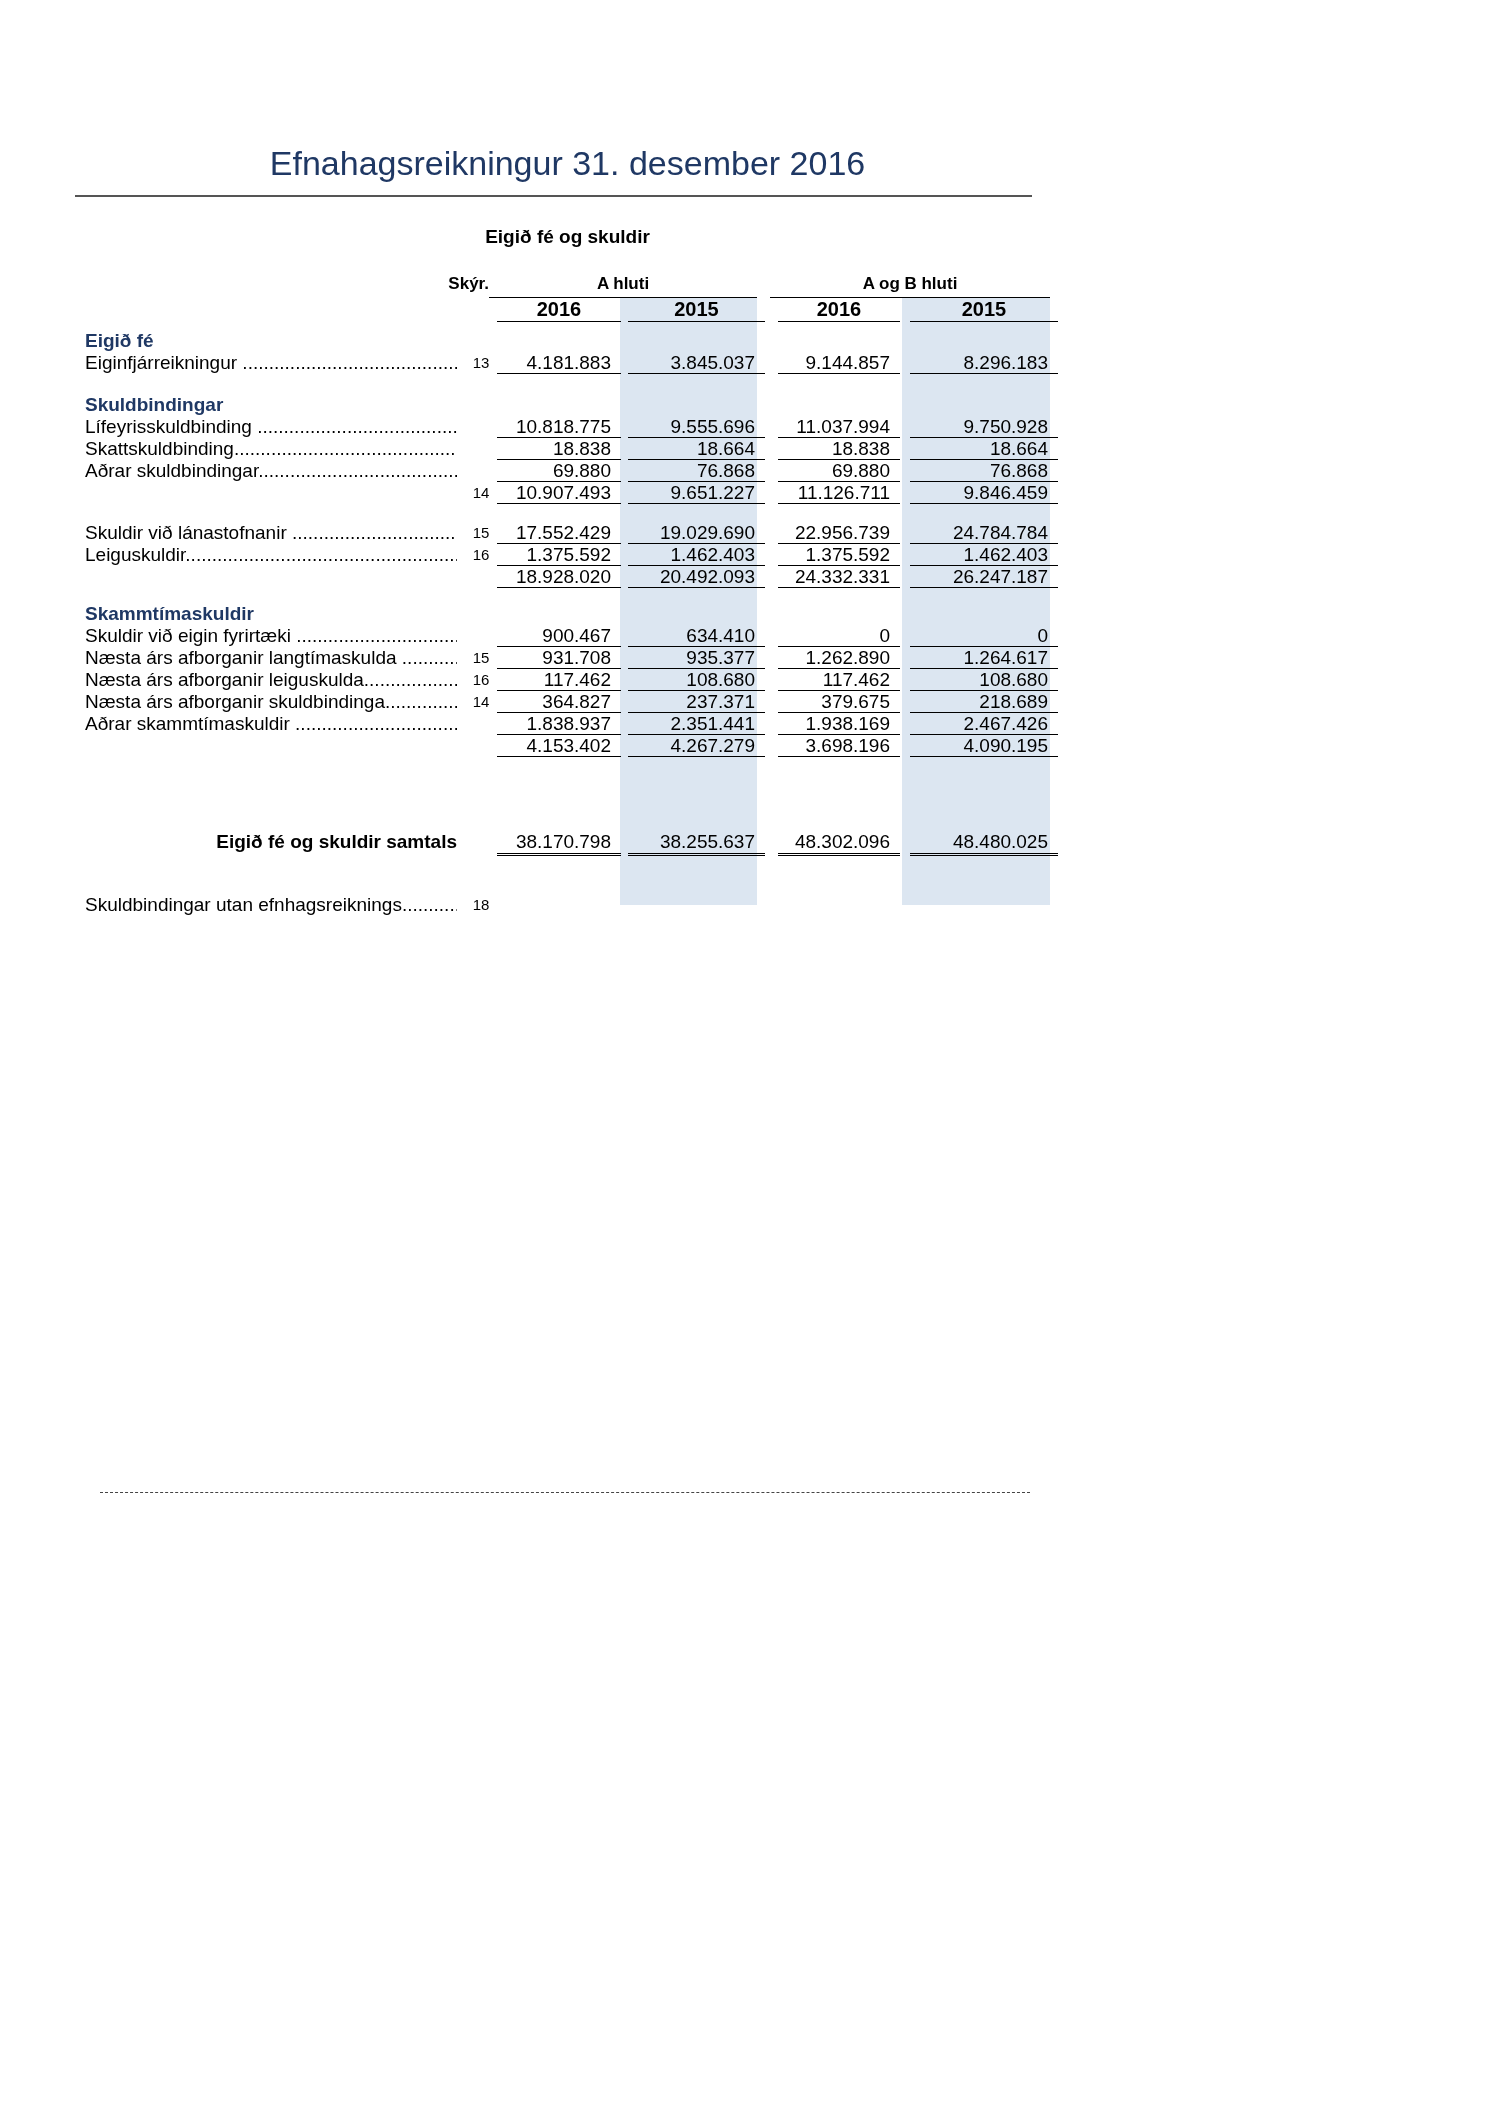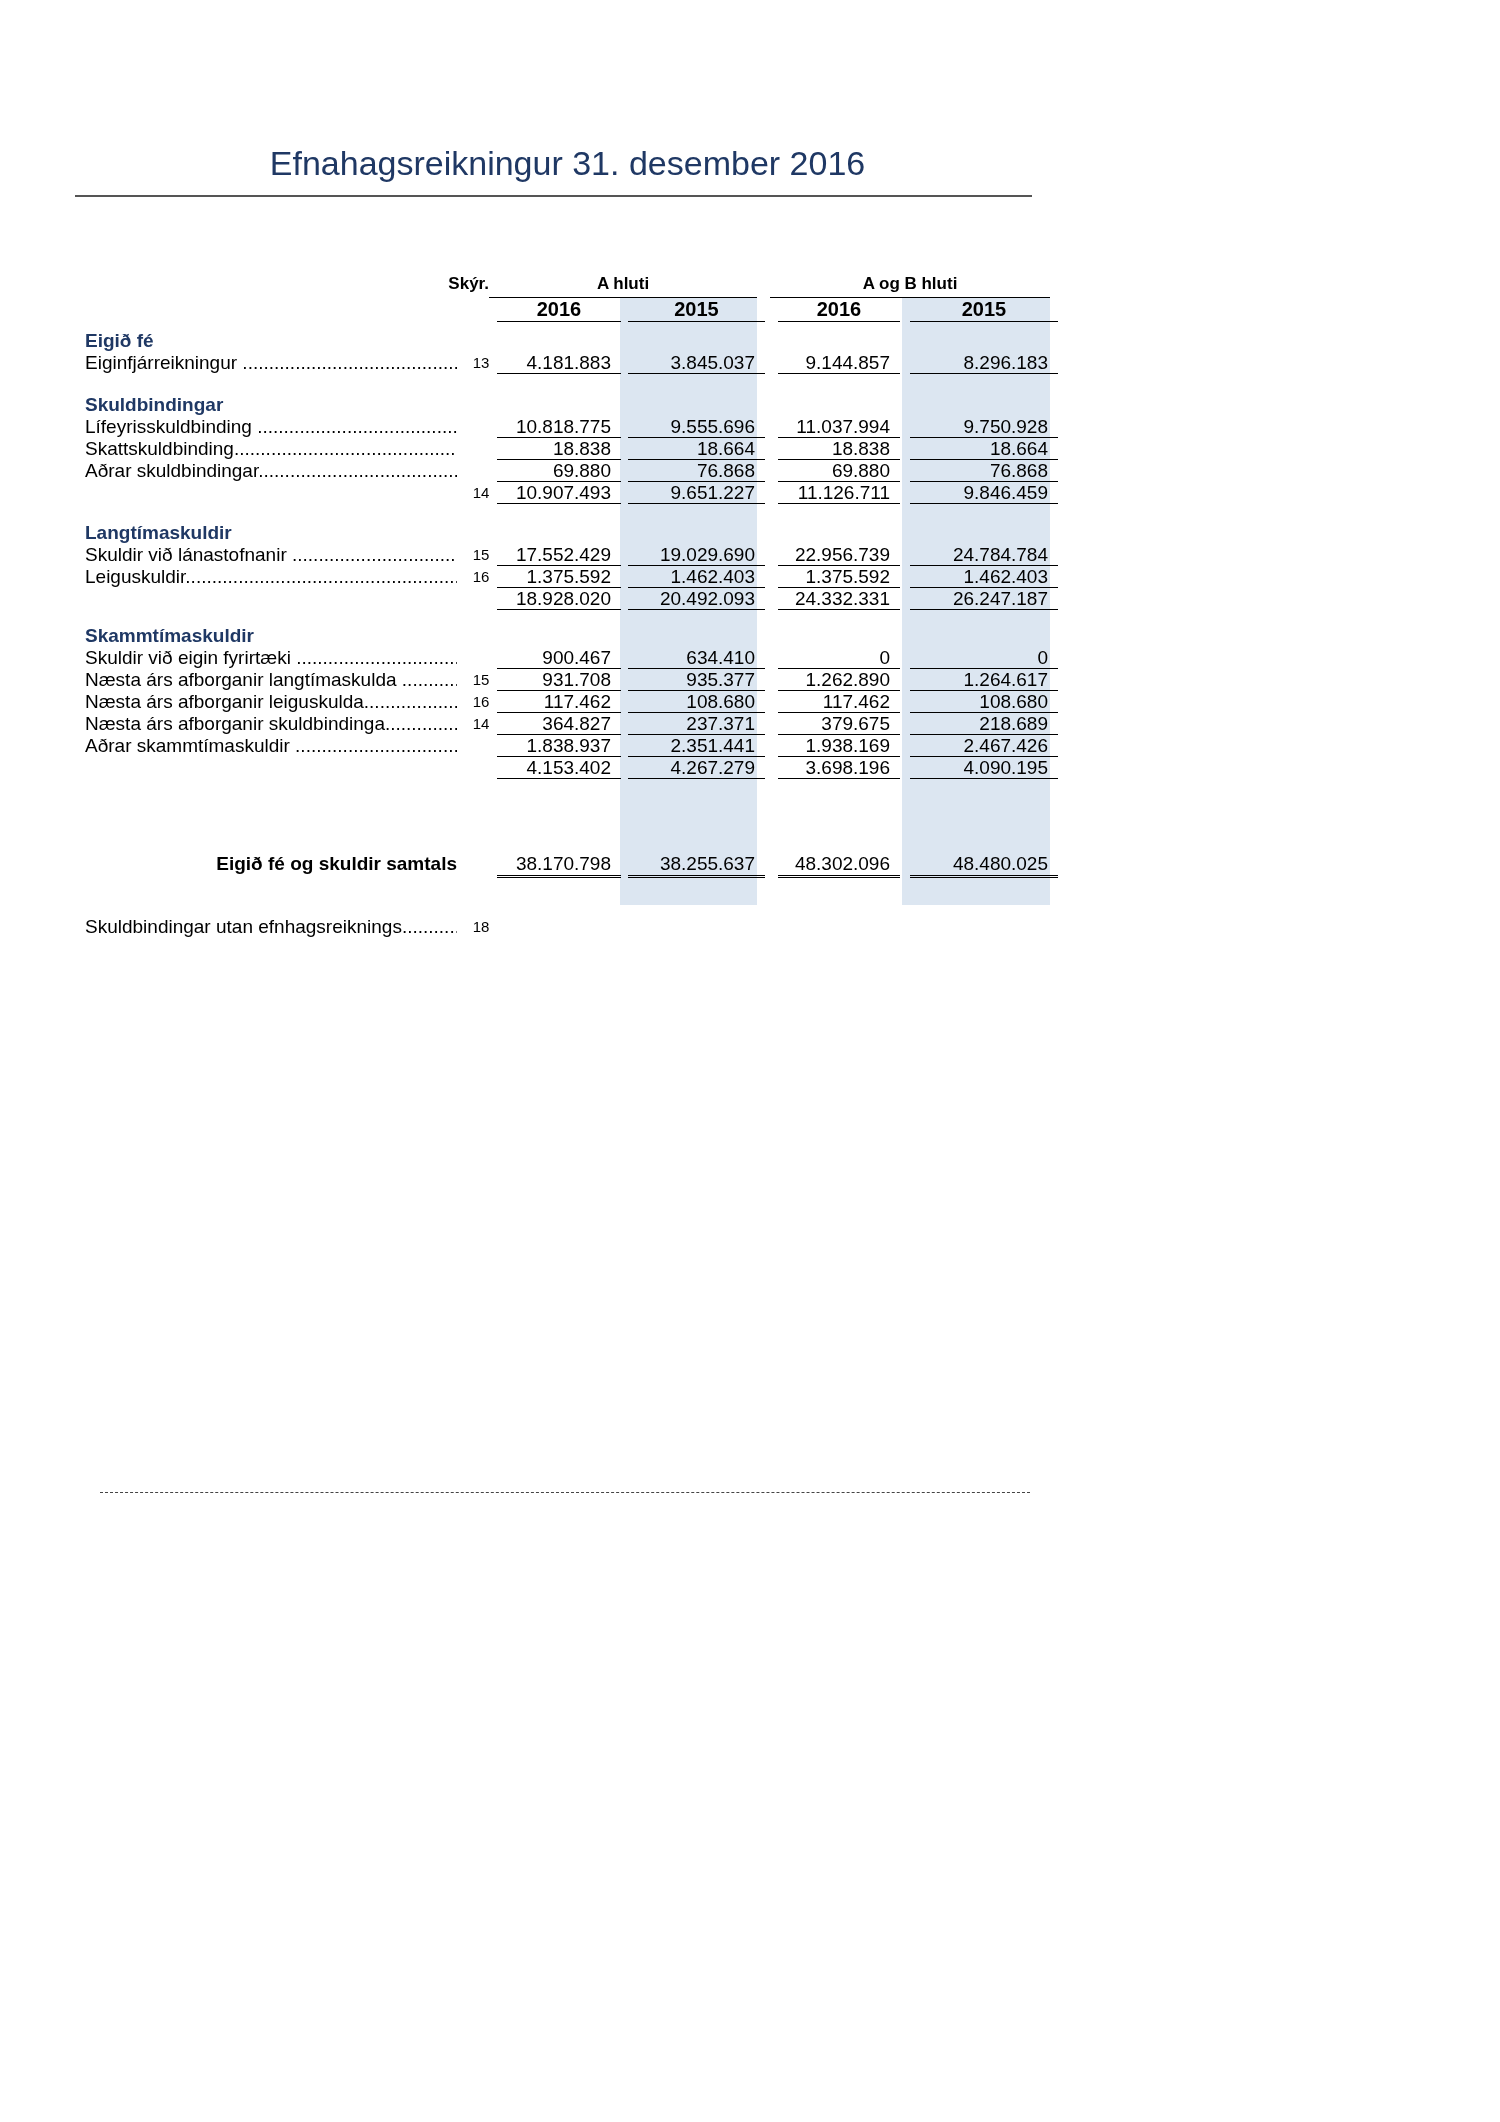--- a/index.html
+++ b/index.html
@@ -65,20 +65,21 @@
   .footer-center{width:60px;flex:0 0 auto;text-align:center;font-size:17px;}
   .footer-right{flex:1 1 0;font-style:italic;text-align:right;white-space:nowrap;}
 </style>
 </head>
 <body>
 
 <div class="page">
 
   <div class="page-title">Efnahagsreikningur 31. desember 2016</div>
   <div class="title-rule"></div>
+  <div class="subtitle">Eigið fé og skuldir</div>
 
   <div class="bs-table">
     <div class="stripe stripe-a"></div>
     <div class="stripe stripe-ab"></div>
 
     <div class="rows">
       <div class="row hdr">
         <div class="hdr-label"></div>
         <div class="hdr-skyr">Skýr.</div>
         <div class="hdr-group hdr-g1">A hluti</div>
@@ -147,28 +148,20 @@
         </div>
         <div class="row u data">
           <div class="c-label"></div>
           <div class="c-skyr">14</div>
           <div class="c-v c-v1">10.907.493</div>
           <div class="c-v c-v2">9.651.227</div>
           <div class="c-v c-v3">11.126.711</div>
           <div class="c-v c-v4">9.846.459</div>
         </div>
         <div style="height: 18px;"></div>
-        <div class="row section">
-          <div class="c-label">Langtímaskuldir</div>
-          <div class="c-skyr"></div>
-          <div class="c-v c-v1"></div>
-          <div class="c-v c-v2"></div>
-          <div class="c-v c-v3"></div>
-          <div class="c-v c-v4"></div>
-        </div>
         <div class="row u data">
           <div class="c-label">Skuldir við lánastofnanir ......................................................................................</div>
           <div class="c-skyr">15</div>
           <div class="c-v c-v1">17.552.429</div>
           <div class="c-v c-v2">19.029.690</div>
           <div class="c-v c-v3">22.956.739</div>
           <div class="c-v c-v4">24.784.784</div>
         </div>
         <div class="row u data">
           <div class="c-label">Leiguskuldir...........................................................................................................</div>

